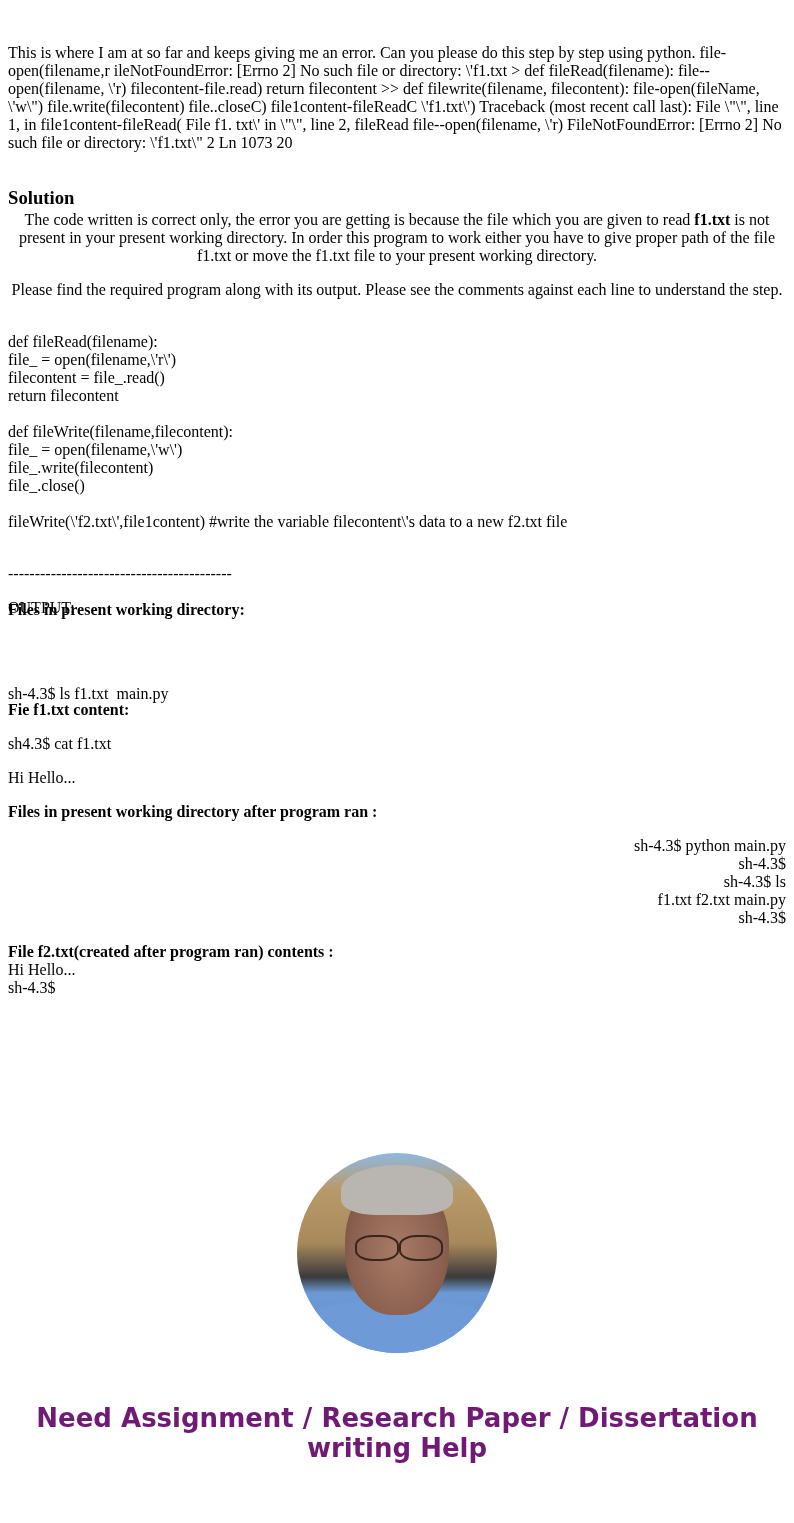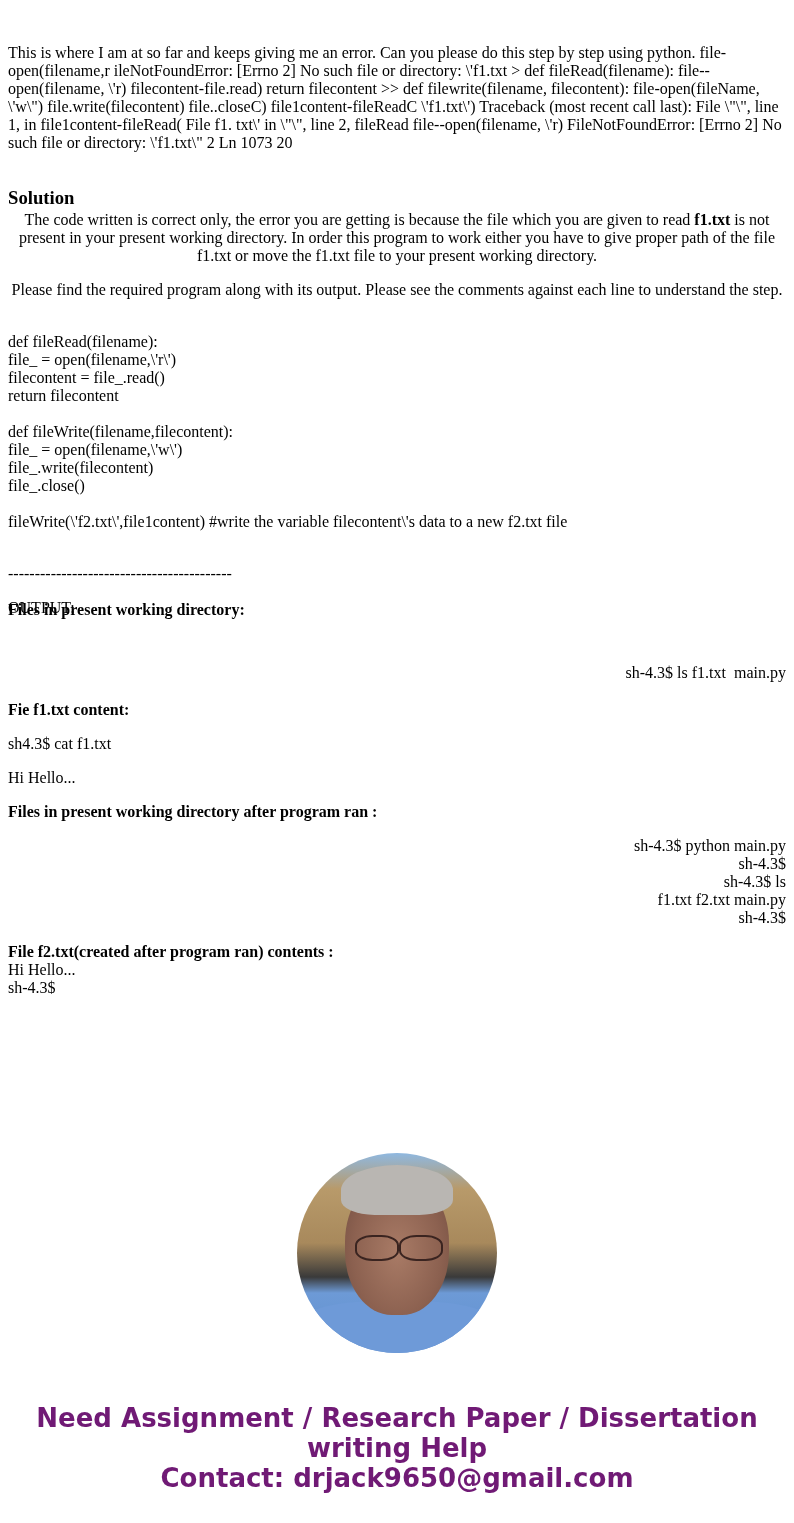--- a/index.html
+++ b/index.html
@@ -90,21 +90,21 @@
   <div class="block" style="top:469px;">
     <span class="line">fileWrite(\'f2.txt\',file1content) #write the variable filecontent\'s data to a new f2.txt file</span>
   </div>
 
   <div class="block line" style="top:521px;">------------------------------------------</div>
 
   <div class="block" style="top:555px;">OUTPUT:</div>
 
   <div class="block bold" style="top:557px;">Files in present working directory:</div>
 
-  <div class="block line" style="top:620px;text-align:right;">sh-4.3$ ls f1.txt  main.py</div>
+  <div class="block line" style="top:641px;">sh-4.3$ ls f1.txt  main.py</div>
 
   <div class="block bold" style="top:657px;">Fie f1.txt content:</div>
 
   <div class="block" style="top:691px;">sh4.3$ cat f1.txt</div>
 
   <div class="block" style="top:725px;">Hi Hello...</div>
 
   <div class="block bold" style="top:759px;">Files in present working directory after program ran :</div>
 
   <div class="block" style="top:793px;text-align:right;">
@@ -128,14 +128,13 @@
   <div class="shirt"></div>
   <div class="face"></div>
   <div class="hair"></div>
   <div class="glasses-l"></div>
   <div class="glasses-r"></div>
 </div>
 
 <div class="footer-promo">
   <div>Need Assignment / Research Paper / Dissertation</div>
   <div>writing Help</div>
-  <div>Contact: drjack9650@gmail.com</div>
 </div>
 
 </body></html>

